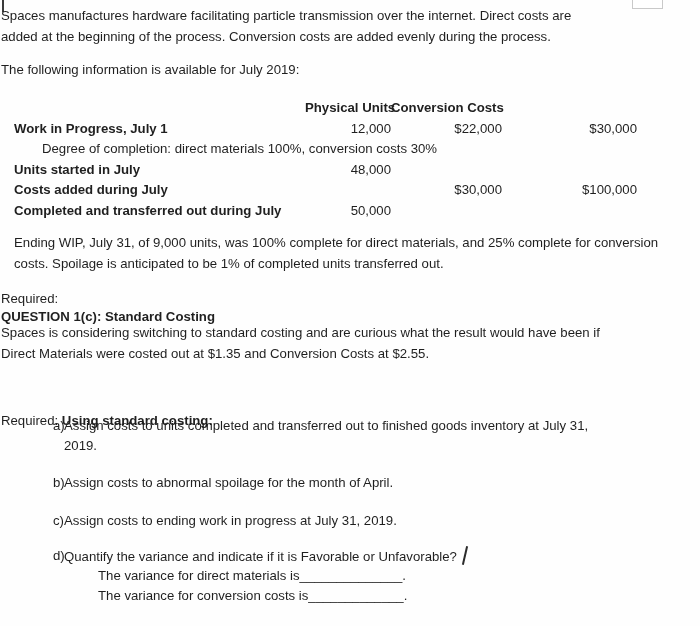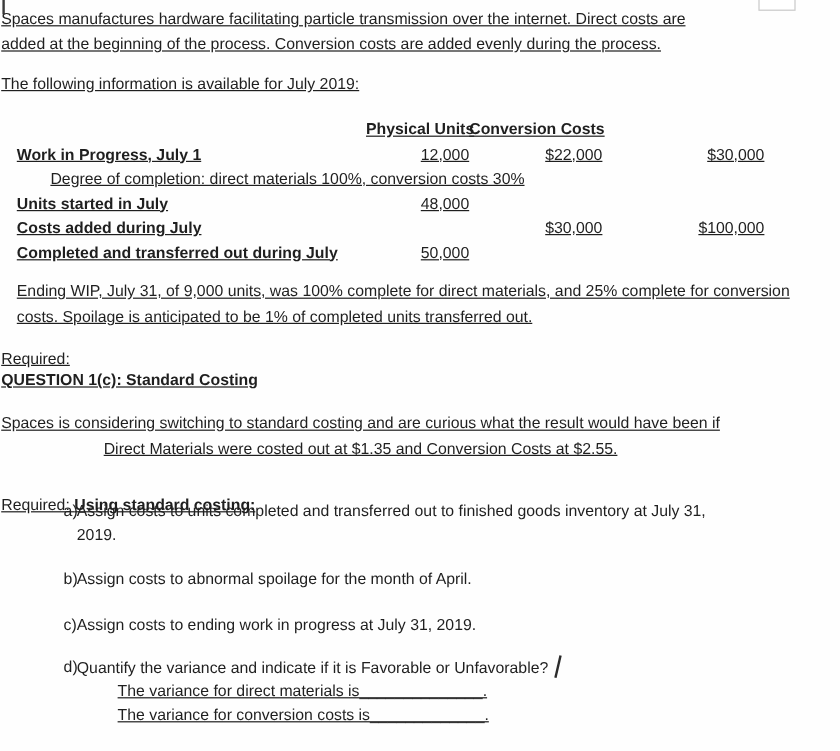--- a/index.html
+++ b/index.html
@@ -10,21 +10,21 @@
     color: #1f1f1f;
   }
   .page {
     position: relative;
     width: 700px; height: 626px;
     overflow: hidden;
     background: #fefefe;
     font-size: 13.2px;
     line-height: 21px;
   }
-  .abs { position: absolute; text-decoration: underline; }
+  .abs { position: absolute; }
   .para { white-space: pre; margin: 0; }
   .bold { font-weight: 700; }
 
   
   .cursor-mark {
     left: 2px; top: 0; width: 2px; height: 12px;
     background: #3a3a3a;
   }
   .corner-box {
     left: 632px; top: -9px; width: 29px; height: 16px;
@@ -32,21 +32,21 @@
     background: #ffffff;
   }
 
   
   .pos-intro      { left: 1px;  top: 5px; }
   .pos-available  { left: 1px;  top: 59px; text-align: center; }
   .pos-table      { left: 0;    top: 98px; width: 700px; }
   .pos-endwip     { left: 14px; top: 232px; }
   .pos-required1  { left: 1px;  top: 288px; }
   .pos-question   { left: 1px;  top: 306px; }
-  .pos-consider   { left: 1px;  top: 342px; text-align: center; }
+  .pos-consider   { left: 1px;  top: 322px; }
   .pos-required2  { left: 1px;  top: 410px; }
   .pos-item-a     { top: 416px; }
   .pos-item-b     { top: 473px; }
   .pos-item-c     { top: 511px; }
   .pos-item-d     { top: 546px; }
   .pos-variance1  { left: 98px; top: 566px; }
   .pos-variance2  { left: 98px; top: 586px; }
 
   
   .cost-table { padding-left: 14px; }

